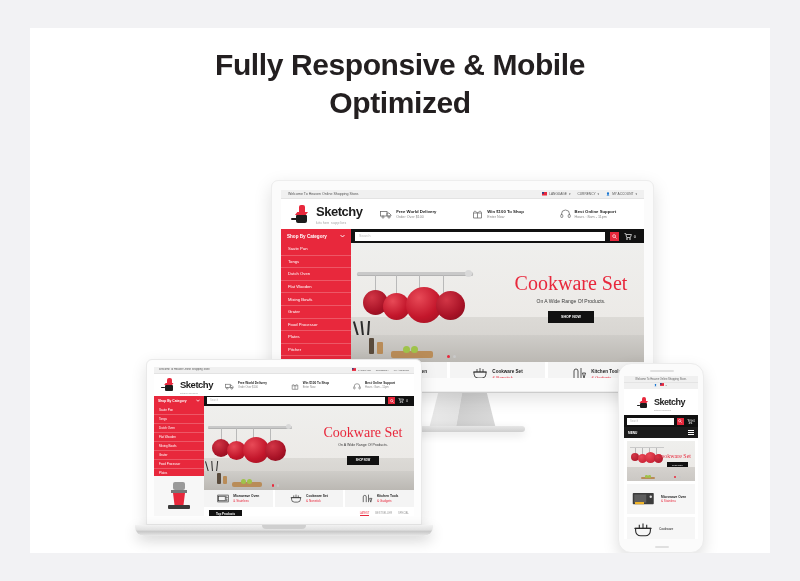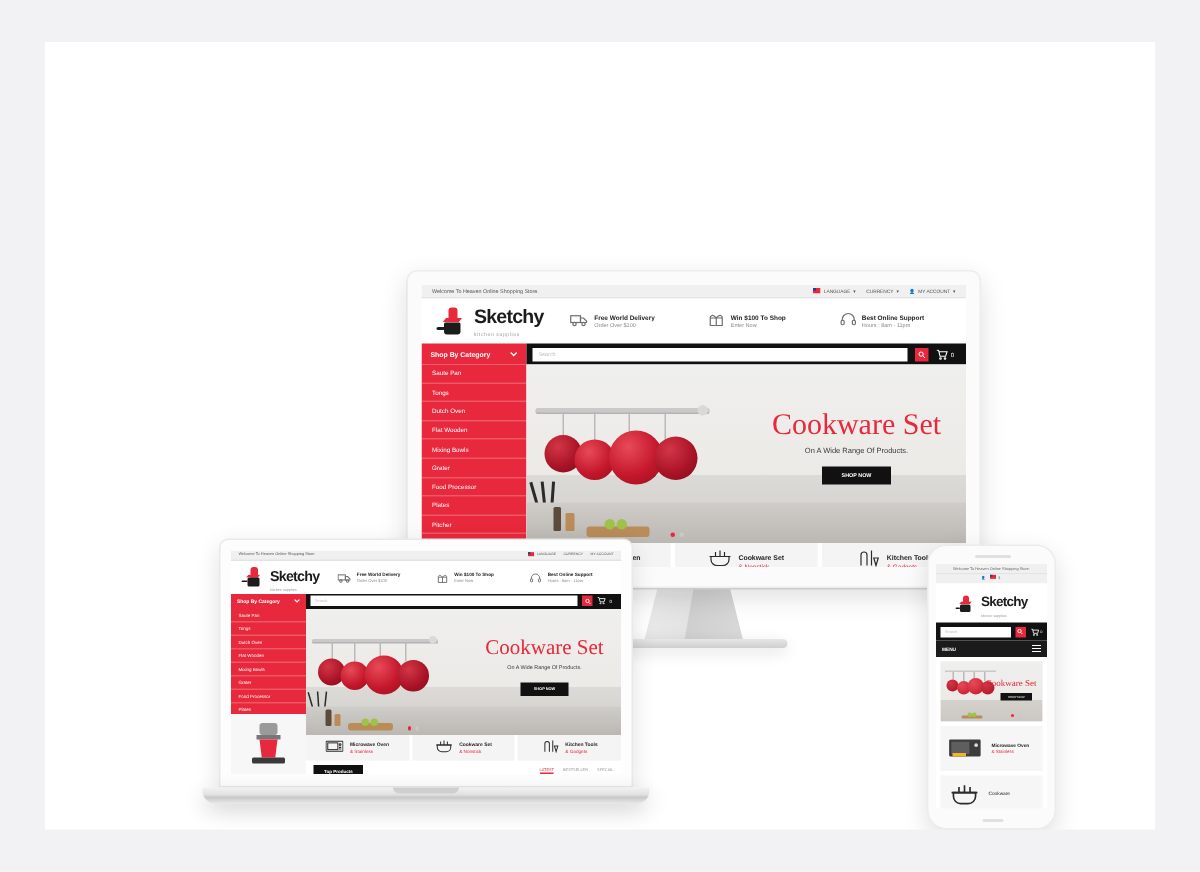--- a/index.html
+++ b/index.html
@@ -230,20 +230,22 @@
   .ph-prod2 { height:24px; margin:3px; background:#f6f6f6; display:flex; align-items:center; gap:5px; padding:0 5px;}
   .ph-prod2 .lbl { font-size:3.2px; color:#222; }
 </style>
 </head>
 <body>
 
 <div class="page">
   <div class="canvas">
 
     <div class="headline">
+      <div>Fully Responsive &amp; Mobile</div>
+      <div>Optimized</div>
     </div>
 
     <div class="monitor">
       <div class="mon-neck"></div>
       <div class="mon-foot"></div>
       <div class="mon-body">
         <div class="mon-screen">
 
           <div class="topbar">
             <div class="tl">Welcome To Heaven Online Shopping Store.</div>

